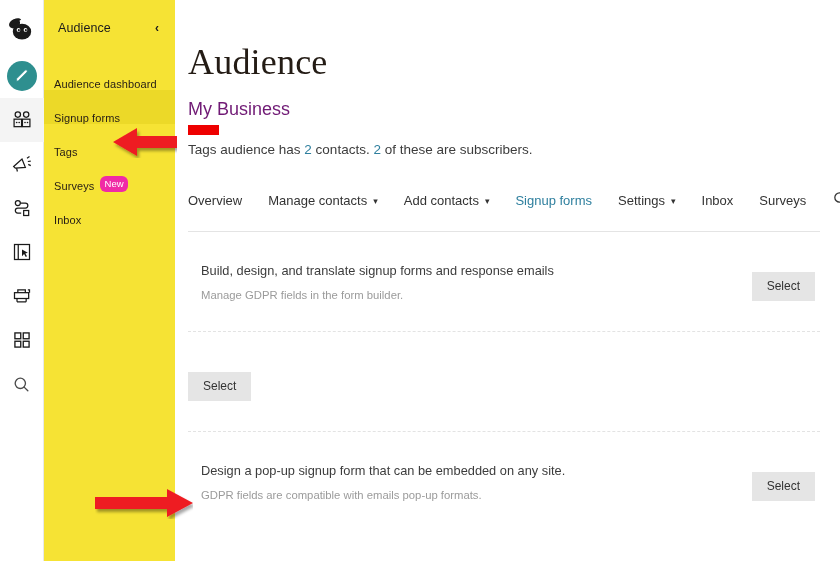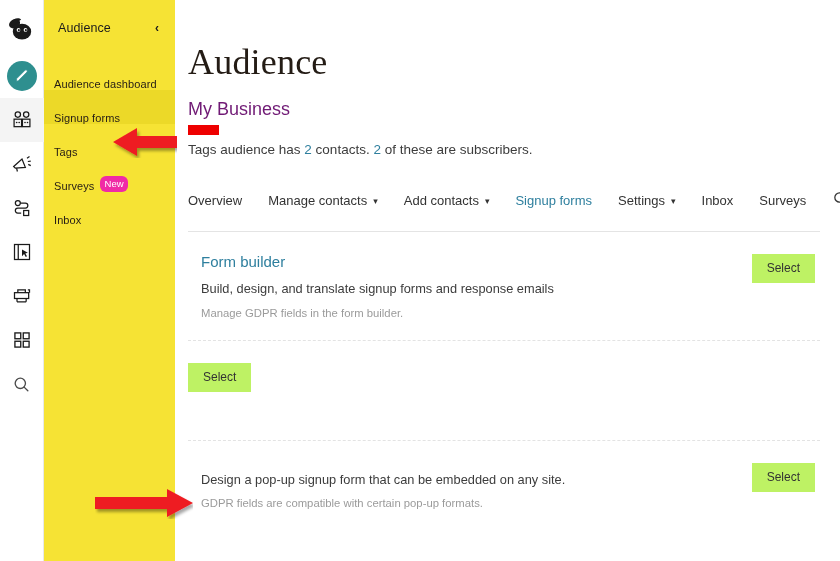--- a/index.html
+++ b/index.html
@@ -202,29 +202,29 @@
     line-height: 1.35;
   }
   .fr-sub {
     font-size: 11.3px;
     color: #9b9b9b;
     margin-top: 8px;
     line-height: 1.35;
   }
   .select-btn {
     flex: 0 0 auto;
-    background: #bef264;
+    background: #e5e5e5;
     color: #333333;
     font-size: 12px;
     padding: 7px 15px 8px 15px;
     border: none;
     cursor: pointer;
     font-family: "Liberation Sans", sans-serif;
     align-self: flex-start;
-    margin-top: 2px;
+    margin-top: 20px;
     margin-right: 5px;
   }
 
   
   .arrow {
     position: absolute;
     z-index: 30;
     pointer-events: none;
   }
   #arrow-signup { left: 113px; top: 126px; }
@@ -393,35 +393,34 @@
           <path d="M15.3 15.3 L20 20" stroke-linecap="round"></path>
         </svg>
       </div>
     </div>
 
     
     <div class="form-list">
 
       <div class="form-row">
         <div class="fr-text">
-          <div class="fr-title">Form builder</div>
           <div class="fr-desc">Build, design, and translate signup forms and response emails</div>
           <div class="fr-sub">Manage GDPR fields in the form builder.</div>
         </div>
         <button class="select-btn">Select</button>
       </div>
 
       <div class="form-row">
         <button class="select-btn">Select</button>
       </div>
 
       <div class="form-row">
         <div class="fr-text">
           <div class="fr-desc">Design a pop-up signup form that can be embedded on any site.</div>
-          <div class="fr-sub">GDPR fields are compatible with certain pop-up formats.</div>
+          <div class="fr-sub">GDPR fields are compatible with emails pop-up formats.</div>
         </div>
         <button class="select-btn">Select</button>
       </div>
 
     </div>
   </div>
 
   <svg class="arrow" id="arrow-signup" width="64" height="32" viewBox="0 0 64 32">
     <defs>
       <filter id="sh1" x="-25%" y="-35%" width="160%" height="190%">

